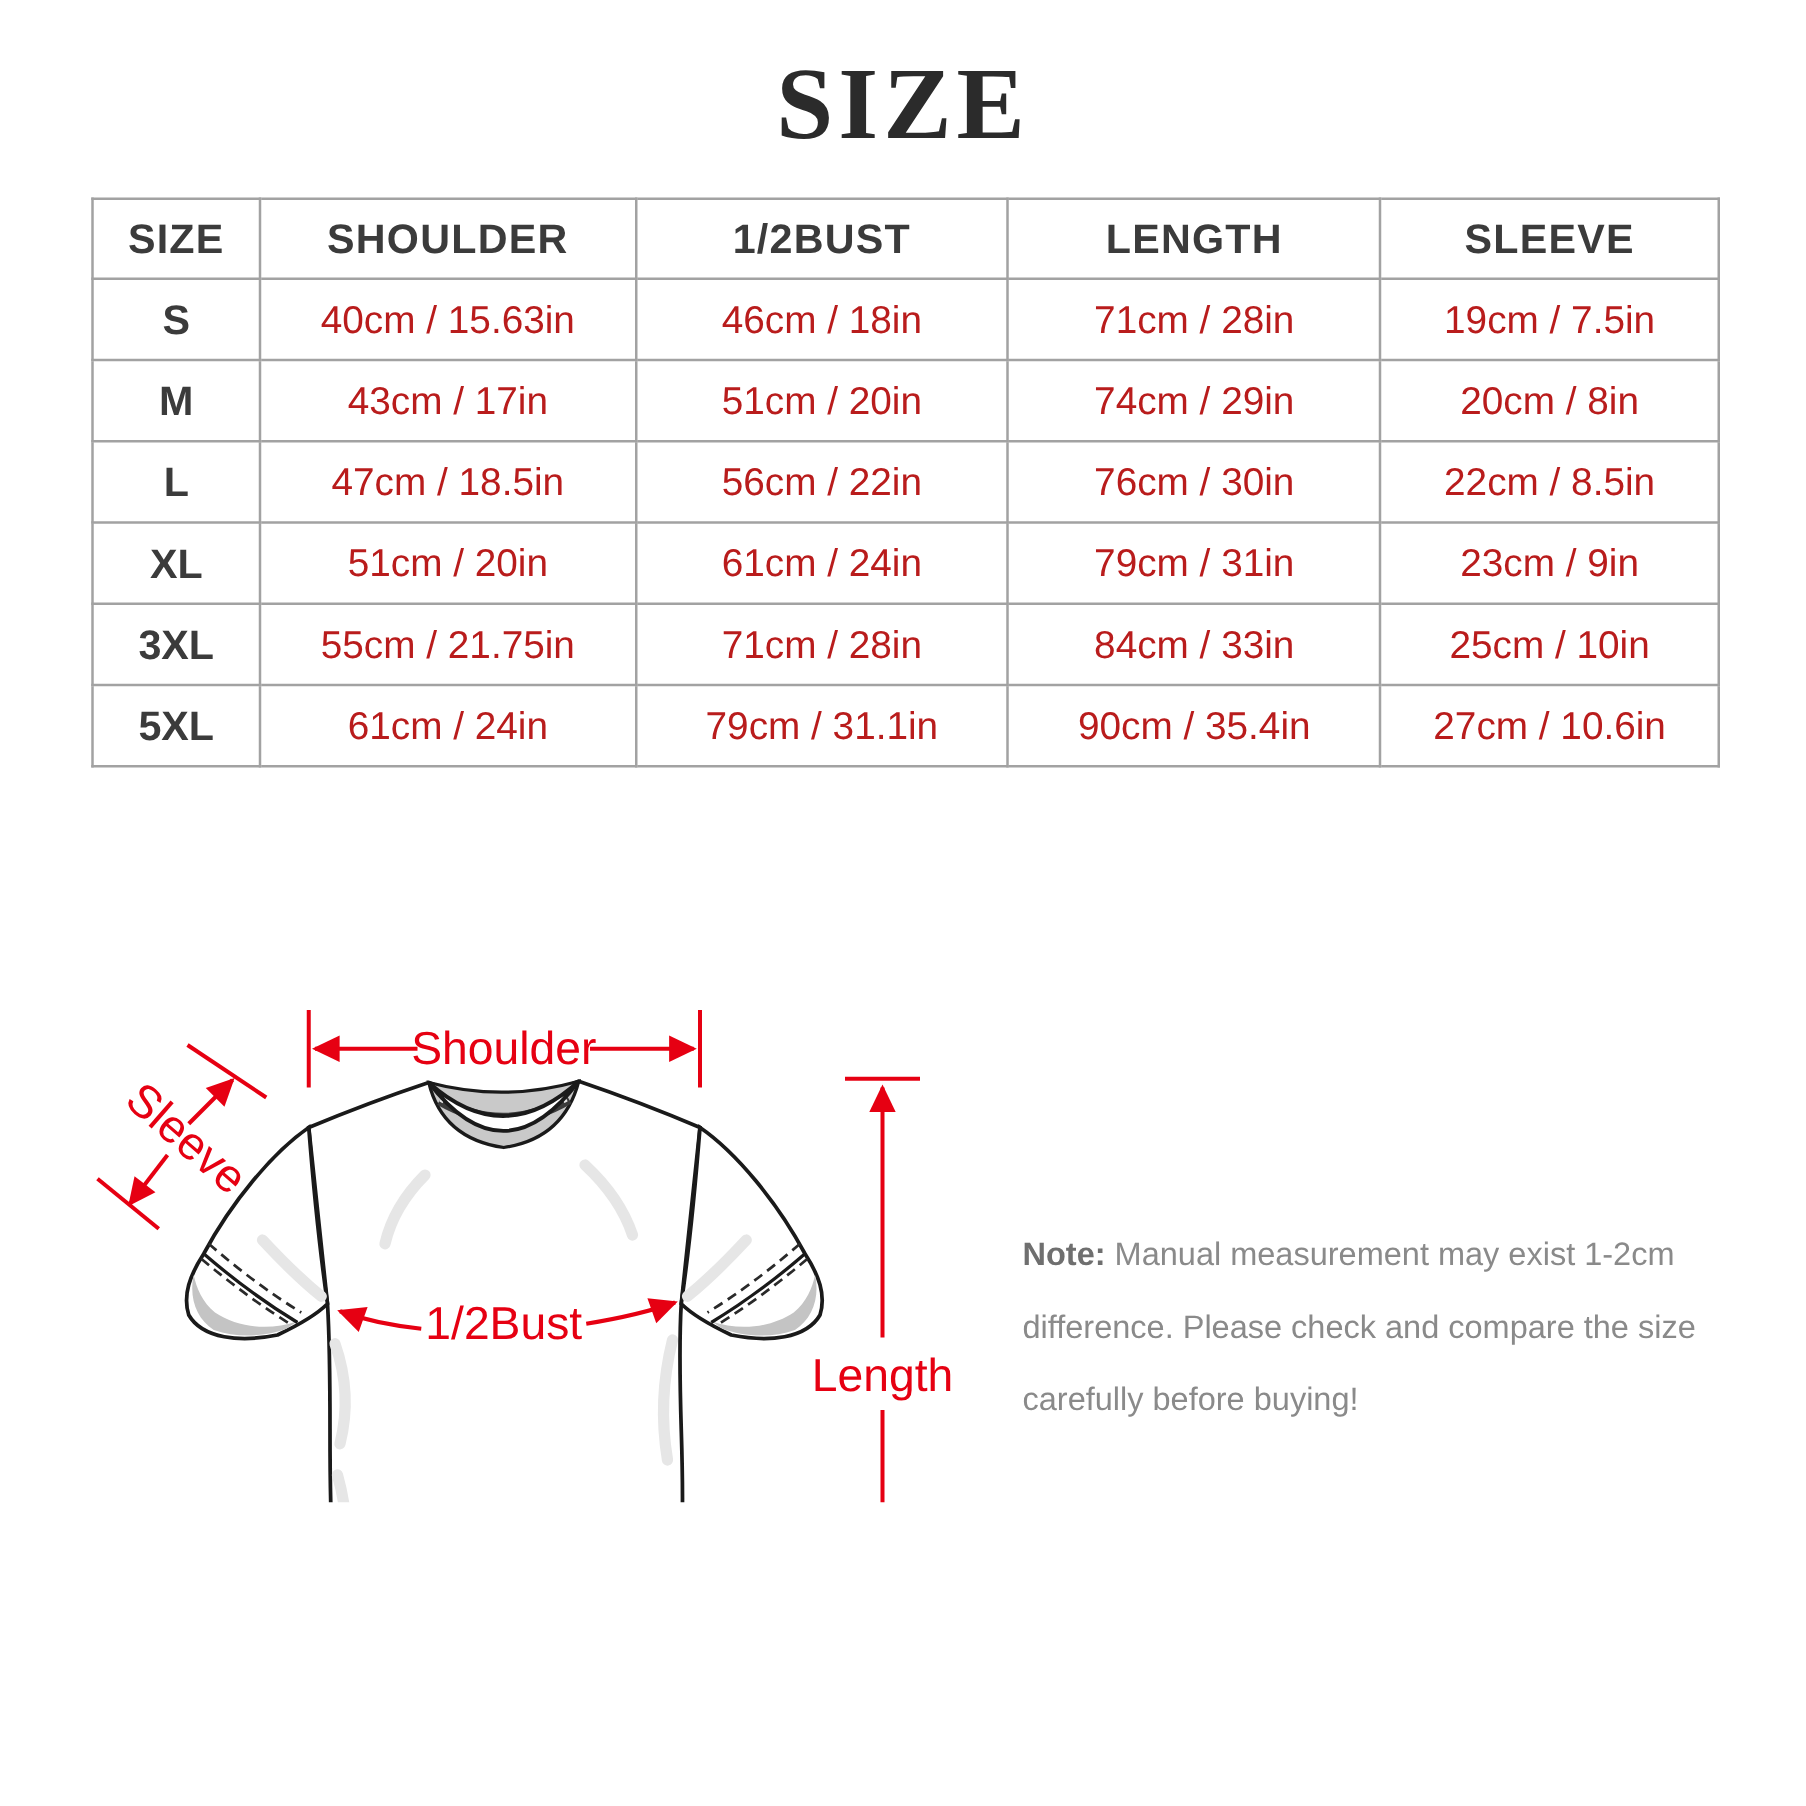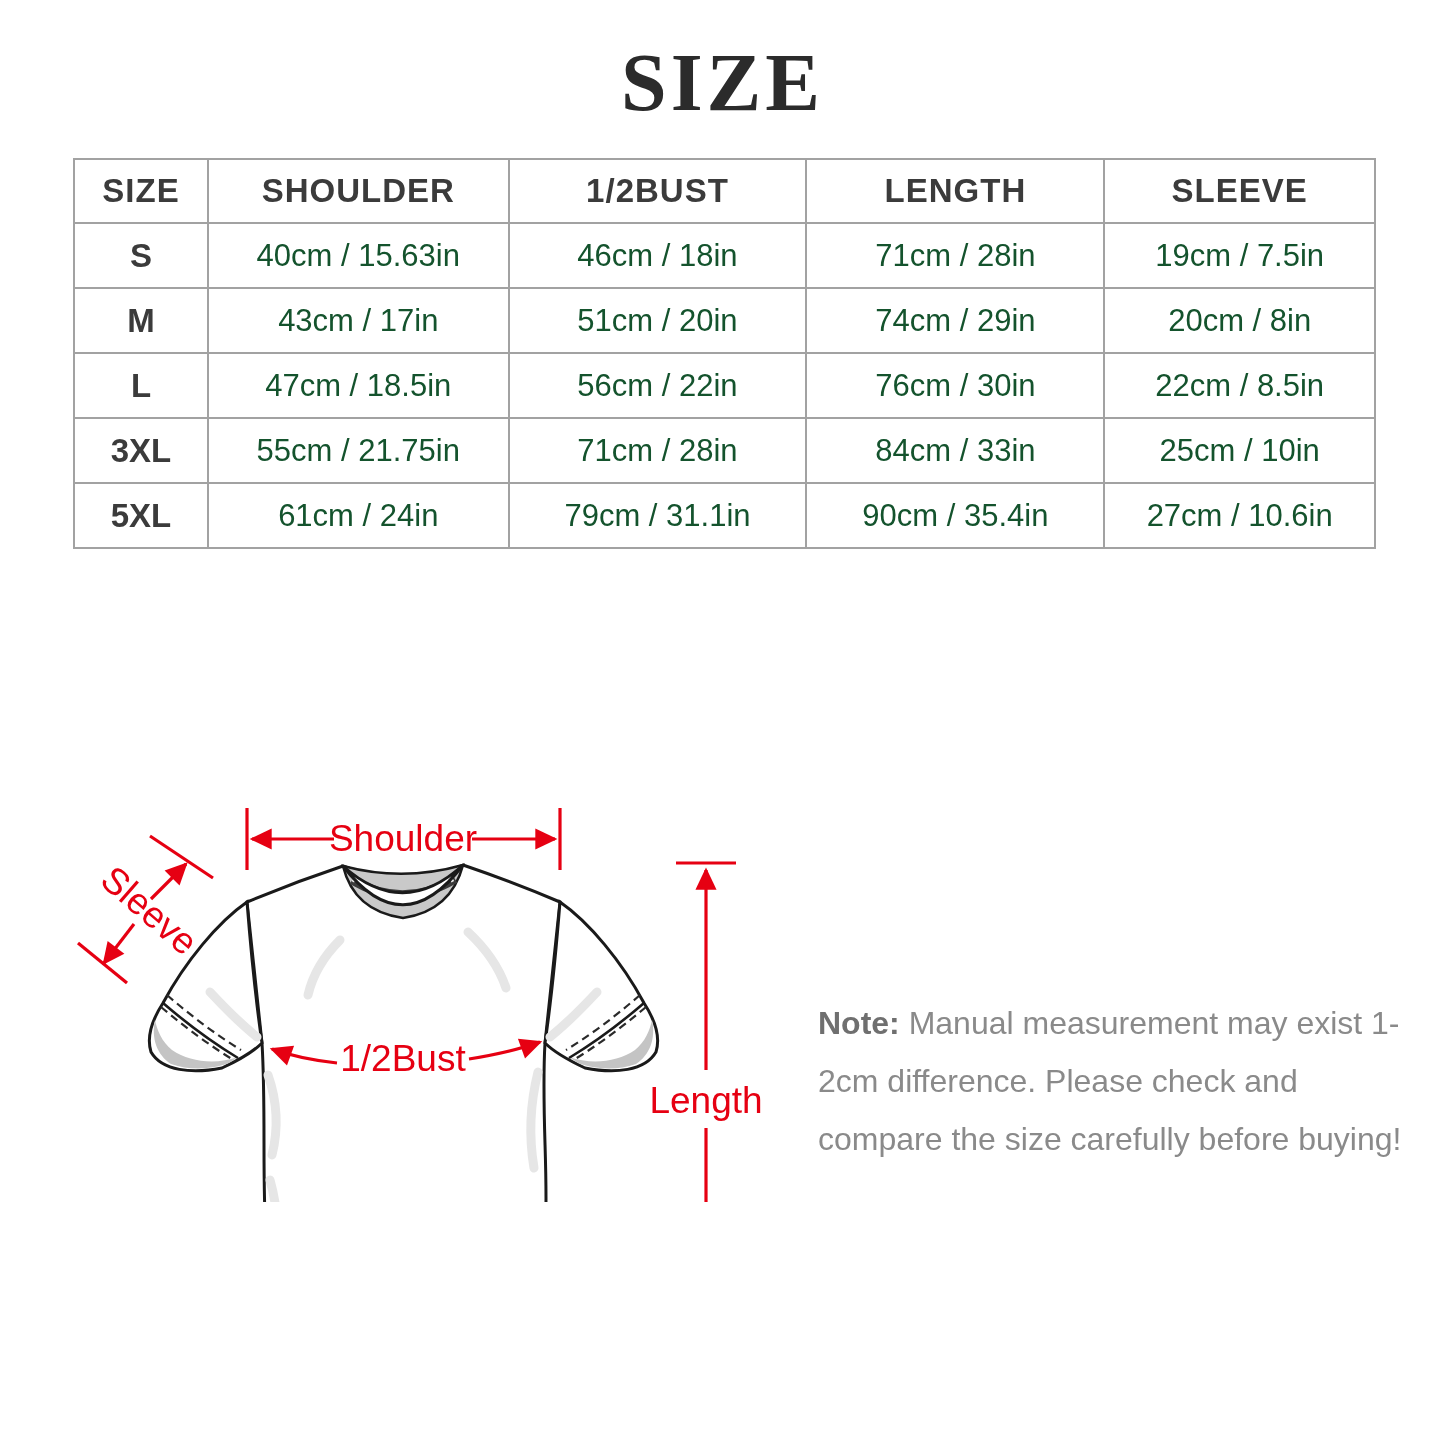--- a/index.html
+++ b/index.html
@@ -45,21 +45,21 @@
     letter-spacing: 1px;
   }
   table.size-table tbody th {
     font-size: 33px;
     font-weight: bold;
     color: #3b3b3b;
   }
   table.size-table tbody td {
     font-size: 31px;
     font-weight: normal;
-    color: #14532d;
+    color: #b91c1c;
   }
   .diagram-svg {
     position: absolute;
     left: 0; top: 780px;
     width: 800px; height: 665px;
   }
   .shirt-line { fill: #ffffff; stroke: #1a1a1a; stroke-width: 3; }
   .shirt-stroke { fill: none; stroke: #1a1a1a; stroke-width: 2.6; }
   .stitch { fill: none; stroke: #2a2a2a; stroke-width: 2.2; stroke-dasharray: 8 5; }
   .gray-fill { fill: #c9c9c9; stroke: #1a1a1a; stroke-width: 2.6; }
@@ -67,23 +67,23 @@
   .wrinkle { fill: none; stroke: #e6e6e6; stroke-width: 9; stroke-linecap: round; }
   .red-line { fill: none; stroke: var(--accent); stroke-width: 3.2; }
   .rlabel {
     fill: var(--accent);
     font-family: "Liberation Sans", sans-serif;
     font-size: 37px;
     text-anchor: middle;
   }
   .note-block {
     position: absolute;
-    left: 818px; top: 994px;
+    left: 818px; top: 974px;
     width: 592px;
-    font-size: 32px;
+    font-size: 26px;
     line-height: 58px;
     color: #8a8a8a;
   }
   .note-label { font-weight: bold; color: #6f6f6f; }
 </style>
 </head>
 <body>
 
 <div class="page">
 
@@ -122,20 +122,27 @@
           <td>20cm / 8in</td>
         </tr>
         <tr>
           <th>L</th>
           <td>47cm / 18.5in</td>
           <td>56cm / 22in</td>
           <td>76cm / 30in</td>
           <td>22cm / 8.5in</td>
         </tr>
         <tr>
+          <th>XL</th>
+          <td>51cm / 20in</td>
+          <td>61cm / 24in</td>
+          <td>79cm / 31in</td>
+          <td>23cm / 9in</td>
+        </tr>
+        <tr>
           <th>3XL</th>
           <td>55cm / 21.75in</td>
           <td>71cm / 28in</td>
           <td>84cm / 33in</td>
           <td>25cm / 10in</td>
         </tr>
         <tr>
           <th>5XL</th>
           <td>61cm / 24in</td>
           <td>79cm / 31.1in</td>

